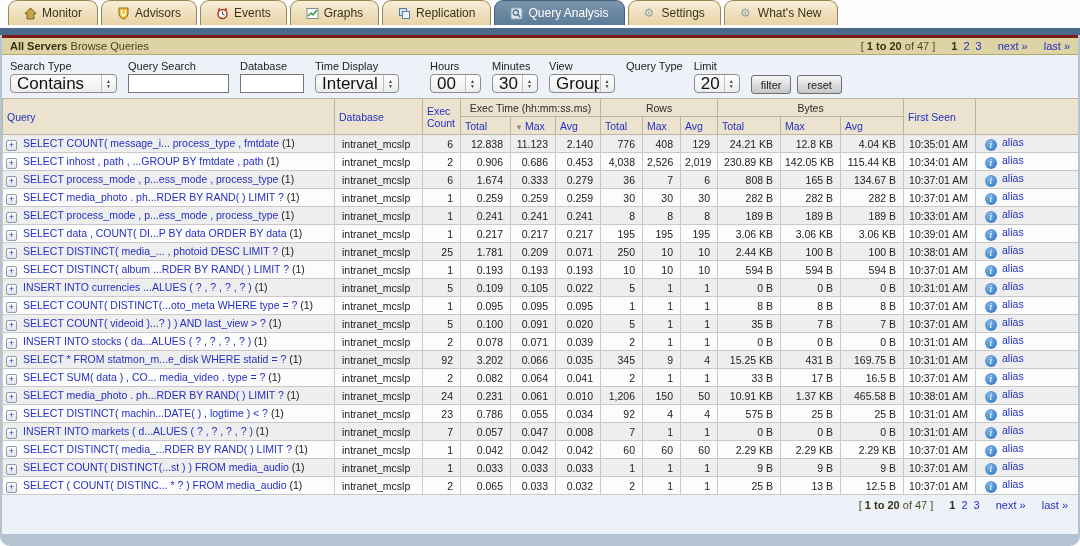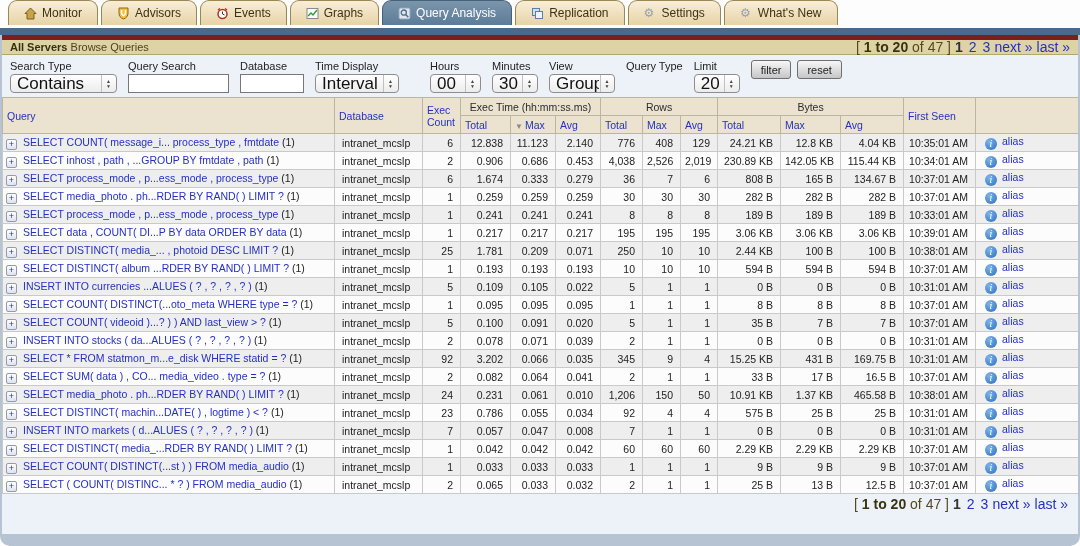--- a/index.html
+++ b/index.html
@@ -21,33 +21,33 @@
 
   a.lnk { color:#2430c4; text-decoration:none; cursor:pointer; }
 
   
   .linkrow { height:26px; display:flex; align-items:center; justify-content:space-between; padding:0 10px; font-size:12px; }
   .qicon { display:inline-block; width:13px; height:13px; border-radius:50%; background:radial-gradient(circle at 35% 30%,#a04040,#6e1d1d);
            color:#fff; font-size:9px; font-weight:bold; text-align:center; line-height:13px; margin-right:6px; }
   .gear { color:#97a0ad; font-family:"DejaVu Sans",sans-serif; font-size:12px; margin-right:2px; }
 
   
-  .toolbar { height:20px; background:#ddd3a4; border-top:5px solid #7f1d1d; border-bottom:1px solid #b2a86e;
+  .toolbar { height:20px; background:#ddd3a4; border-top:3px solid #7f1d1d; border-bottom:1px solid #b2a86e;
              display:flex; align-items:center; justify-content:space-between; padding:0 8px; font-size:11px; color:#4c431c; }
   .toolbar .ttl b { color:#35300f; }
-  .pager { display:flex; align-items:center; gap:4px; font-size:14px;justify-content:space-between; }
+  .pager { display:flex; align-items:center; gap:16px; font-size:11px;justify-content:space-between; }
   .range { color:#55491d; }
   .range b { color:#3a3310; }
   .pages { display:flex; gap:6px; }
   .pages .cur { color:#333; font-weight:bold; }
 
   
   .filters { display:flex; align-items:flex-start; padding:5px 8px 4px; gap:11px; font-size:11px; color:#222; }
   .fgroup { display:flex; flex-direction:column; gap:2px; }
-  .frow-end { display:flex; gap:6px; }
+  .frow-end { display:flex; gap:6px; margin-top:15px; }
   .sel { height:19px; border:1px solid #8d8d8d; border-radius:4px; background:linear-gradient(#ffffff,#ececec);
          display:flex; align-items:center; justify-content:space-between; padding-left:6px; cursor:pointer; }
   .sel .val { font-size:17px; color:#111; white-space:nowrap; overflow:hidden; }
   .stepper { width:14px; height:17px; margin:0 1px; border-left:1px solid #c0c0c0; display:flex; flex-direction:column;
              align-items:center; justify-content:center; font-size:5px; color:#444; line-height:5px; }
   .tin { height:19px; border:1px solid #777; background:#fff; font-size:11px; padding:0 3px; }
   .btn { height:19px; padding:0 9px; font-size:11px; color:#222; background:linear-gradient(#f7f7f7,#c6c6c6);
          border:1px solid #6f6f6f; border-radius:3px; cursor:pointer; }
 
   
@@ -104,38 +104,38 @@
       </div>
       <div class="tab">
         <span class="ticon">
           <svg width="13" height="13">
             <rect x="1" y="1.5" width="11" height="10" fill="#fff" stroke="#8a8a8a"></rect>
             <polyline points="2,9 5,6 7,8 11,3" fill="none" stroke="#2d9a3c" stroke-width="1.4"></polyline>
           </svg>
         </span>
         <span>Graphs</span>
       </div>
+      <div class="tab">
+        <span class="ticon">
+          <svg width="13" height="13">
+            <rect x="1.5" y="1.5" width="7" height="7" fill="#cfe0f2" stroke="#5b7ea8"></rect>
+            <rect x="4.5" y="4.5" width="7" height="7" fill="#eef4fb" stroke="#5b7ea8"></rect>
+          </svg>
+        </span>
+        <span>Replication</span>
+      </div>
       <div class="tab active">
         <span class="ticon">
           <svg width="13" height="13">
             <rect x="1" y="1" width="11" height="11" rx="1.5" fill="#dfe7ee" stroke="#8fa5b8"></rect>
             <circle cx="5.8" cy="5.6" r="2.6" fill="none" stroke="#55708a" stroke-width="1.3"></circle>
             <path d="M7.7 7.5 L10.3 10.2" stroke="#55708a" stroke-width="1.5"></path>
           </svg>
         </span>
         <span>Query Analysis</span>
-      </div>
-      <div class="tab">
-        <span class="ticon">
-          <svg width="13" height="13">
-            <rect x="1.5" y="1.5" width="7" height="7" fill="#cfe0f2" stroke="#5b7ea8"></rect>
-            <rect x="4.5" y="4.5" width="7" height="7" fill="#eef4fb" stroke="#5b7ea8"></rect>
-          </svg>
-        </span>
-        <span>Replication</span>
       </div>
       <div class="tab">
         <span class="ticon">
           <span class="gear" style="color:#97a0ad">⚙</span>
         </span>
         <span>Settings</span>
       </div>
       <div class="tab">
         <span class="ticon">
           <span class="gear" style="color:#97a0ad">⚙</span>

